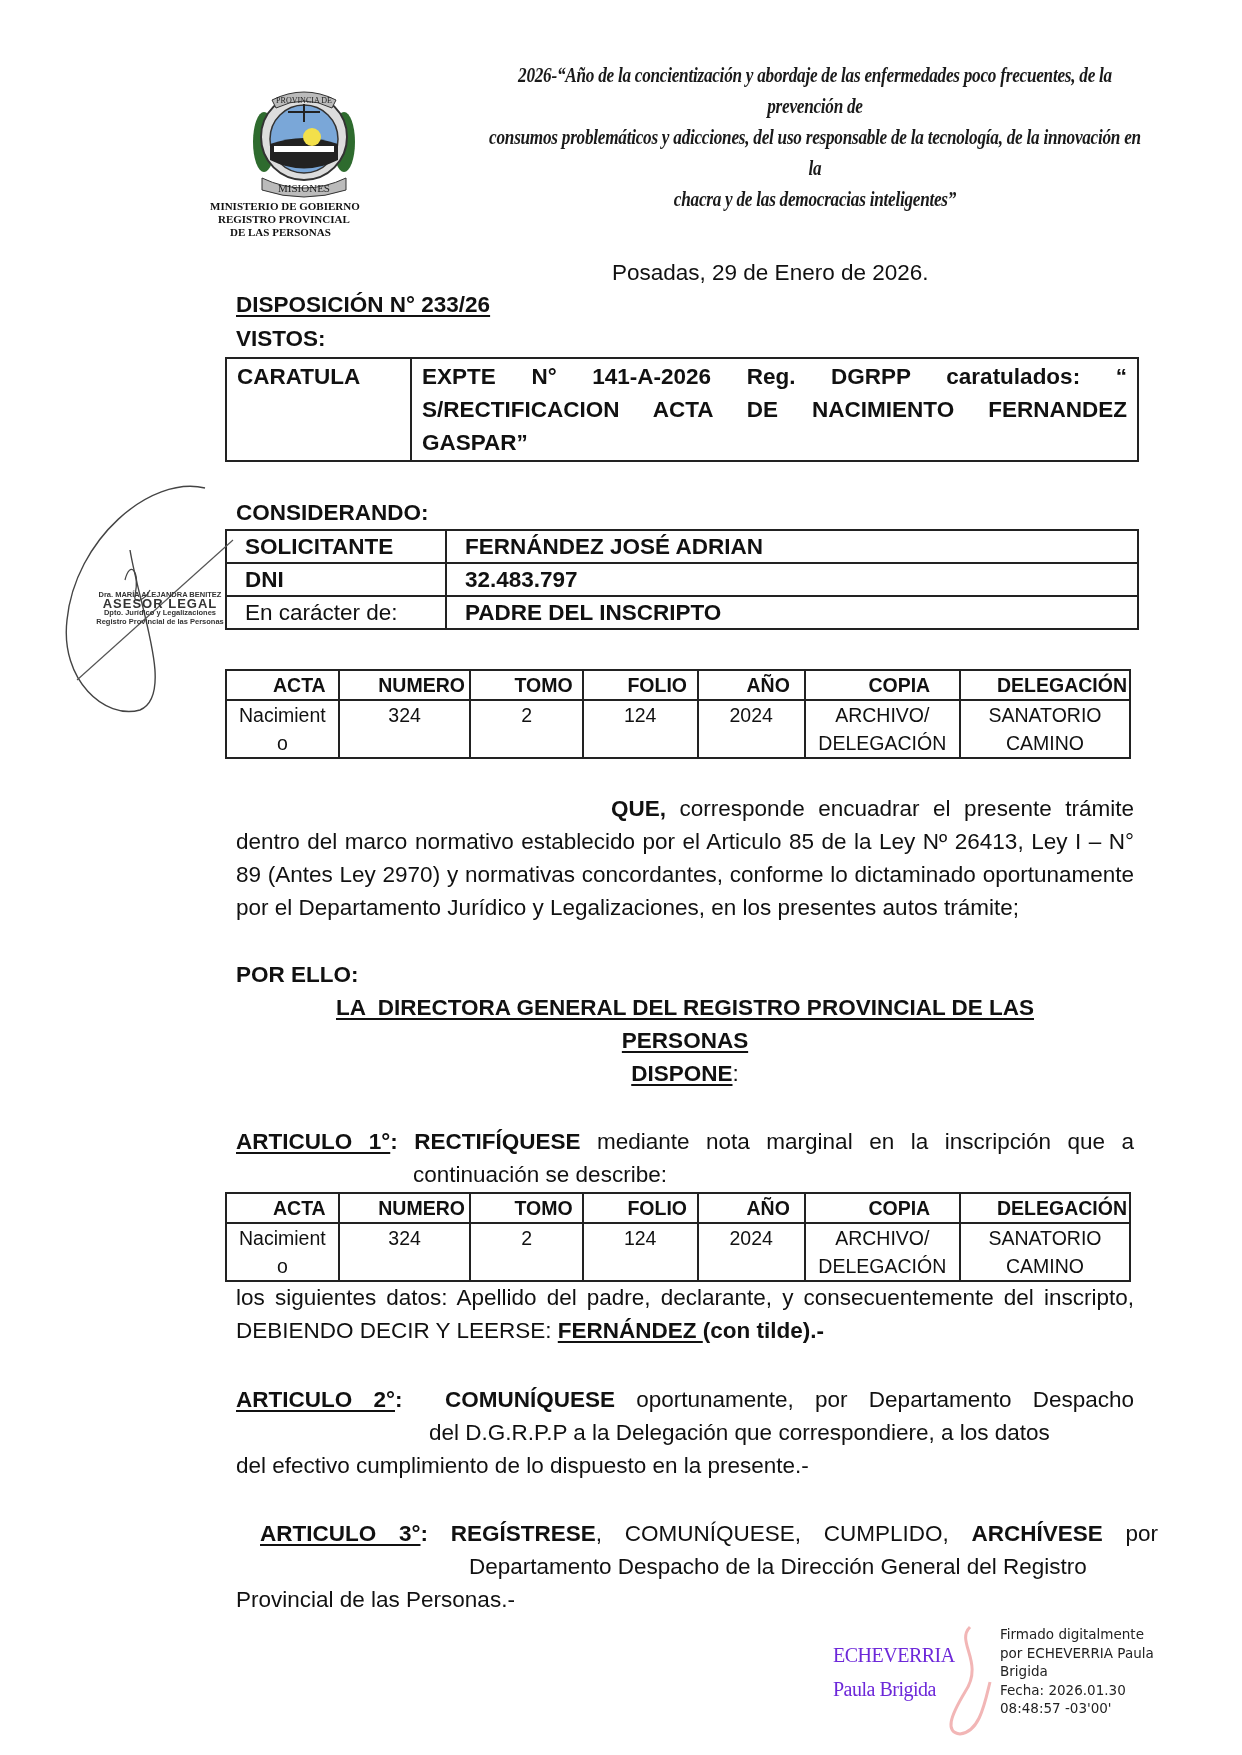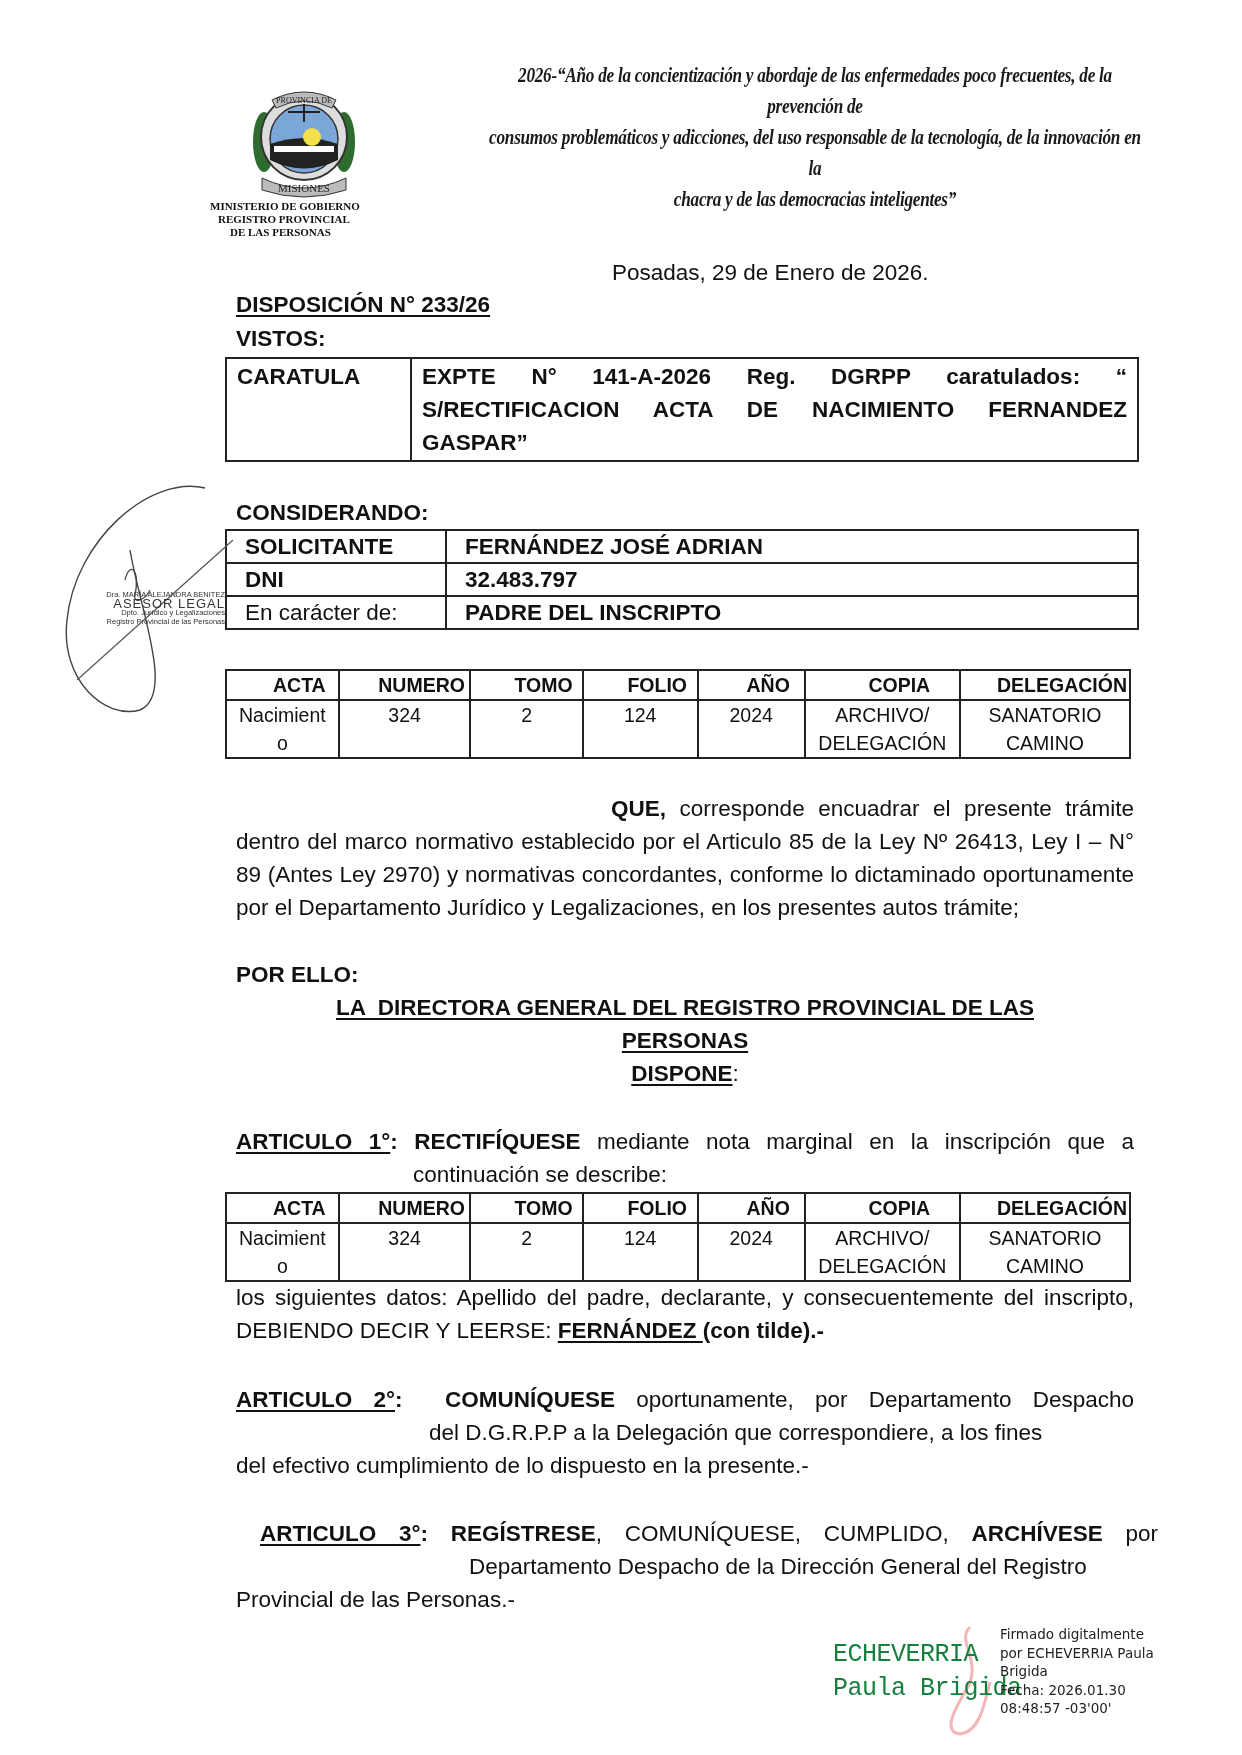--- a/index.html
+++ b/index.html
@@ -48,26 +48,26 @@
   .art1 { top:1125px; }
   .art1-cont { left:413px; top:1158px; }
   .art1-after { top:1281px; }
   .art2 { top:1383px; }
   .art2-cont { left:429px; top:1416px; }
   .art2-last { left:236px; top:1449px; }
   .art3 { top:1517px; }
   .art3-cont { left:429px; top:1550px;margin-left:40px; }
   .art3-last { left:236px; top:1583px; }
 
-  .sig-name { left:833px; top:1638px; font-family:Liberation Mono, monospace; font-size:25px; line-height:34px; color:#15803d; letter-spacing:-0.5px; }
+  .sig-name { left:833px; top:1638px; font-family:Liberation Serif, serif; font-size:20px; line-height:34px; color:#6d28d9; letter-spacing:-0.5px; }
   .sig-meta { left:1000px; top:1625px; font-family:"DejaVu Sans", sans-serif; font-size:13.5px; line-height:18.5px; color:#222; }
   .sig-mark { left:940px; top:1622px; width:60px; height:120px; }
 
   .handsig { left:55px; top:480px; width:180px; height:240px; }
-  .stamp { left:95px; top:590px; width:130px; font-size:7.5px; line-height:9px; font-weight:normal; text-align:right; color:#333; font-family:"Liberation Sans", sans-serif; }
+  .stamp { left:95px; top:590px; width:130px; font-size:7.5px; line-height:9px; font-weight:bold; text-align:center; color:#333; font-family:"Liberation Sans", sans-serif; }
 </style>
 </head>
 <body>
 
 <svg class="abs logo" viewBox="0 0 120 118">
   <ellipse cx="20" cy="60" rx="11" ry="30" fill="#2e6b2e"></ellipse>
   <ellipse cx="100" cy="60" rx="11" ry="30" fill="#2e6b2e"></ellipse>
   <circle cx="60" cy="55" r="43" fill="#ddd" stroke="#333" stroke-width="2"></circle>
   <circle cx="60" cy="57" r="34" fill="#7aa7d8" stroke="#333" stroke-width="1.5"></circle>
   <path d="M26 62 Q60 50 94 62 L94 78 Q60 95 26 78 Z" fill="#222"></path>
@@ -183,21 +183,21 @@
     <td><span>SANATORIO</span><br><span>CAMINO</span></td>
   </tr>
 </tbody>
   </table>
 
 <div class="abs txt para art1-after"><span>los siguientes datos: Apellido del padre, declarante, y consecuentemente del inscripto, DEBIENDO DECIR Y LEERSE: </span><span class="b u" style="white-space:pre">FERNÁNDEZ </span><span class="b">(con tilde).-</span></div>
 
 <div class="abs txt para art2" style="text-align-last:justify;">
   <span class="b u">ARTICULO 2°</span><span class="b">:</span><span class="b" style="white-space:pre">  COMUNÍQUESE</span><span> oportunamente, por Departamento Despacho</span>
 </div>
-<div class="abs txt art2-cont">del D.G.R.P.P a la Delegación que correspondiere, a los fines</div>
+<div class="abs txt art2-cont">del D.G.R.P.P a la Delegación que correspondiere, a los datos</div>
 <div class="abs txt art2-last">del efectivo cumplimiento de lo dispuesto en la presente.-</div>
 
 <div class="abs txt para art3" style="text-align-last:justify;margin-left:24px;">
   <span class="b u">ARTICULO 3°</span><span class="b">:</span><span class="b"> REGÍSTRESE</span><span>, COMUNÍQUESE, CUMPLIDO, </span><span class="b">ARCHÍVESE</span><span> por</span>
 </div>
 <div class="abs txt art3-cont">Departamento Despacho de la Dirección General del Registro</div>
 <div class="abs txt art3-last">Provincial de las Personas.-</div>
 
 <svg class="abs handsig" viewBox="0 0 180 240">
   <path d="M150 8 C 95 -5, 20 60, 12 140 C 5 200, 50 240, 85 230 C 120 215, 85 130, 75 70" fill="none" stroke="#444" stroke-width="1.4"></path>

